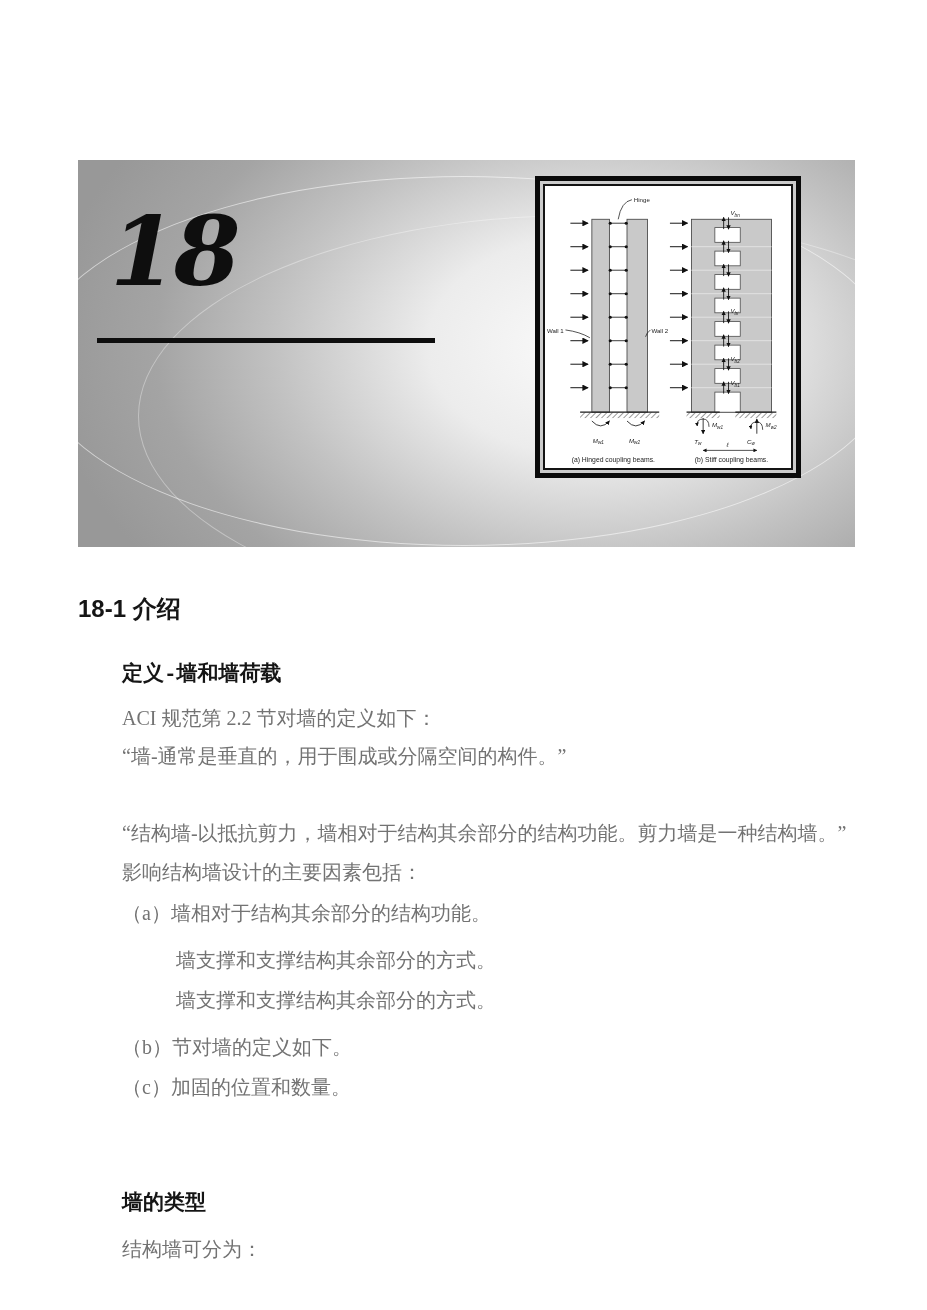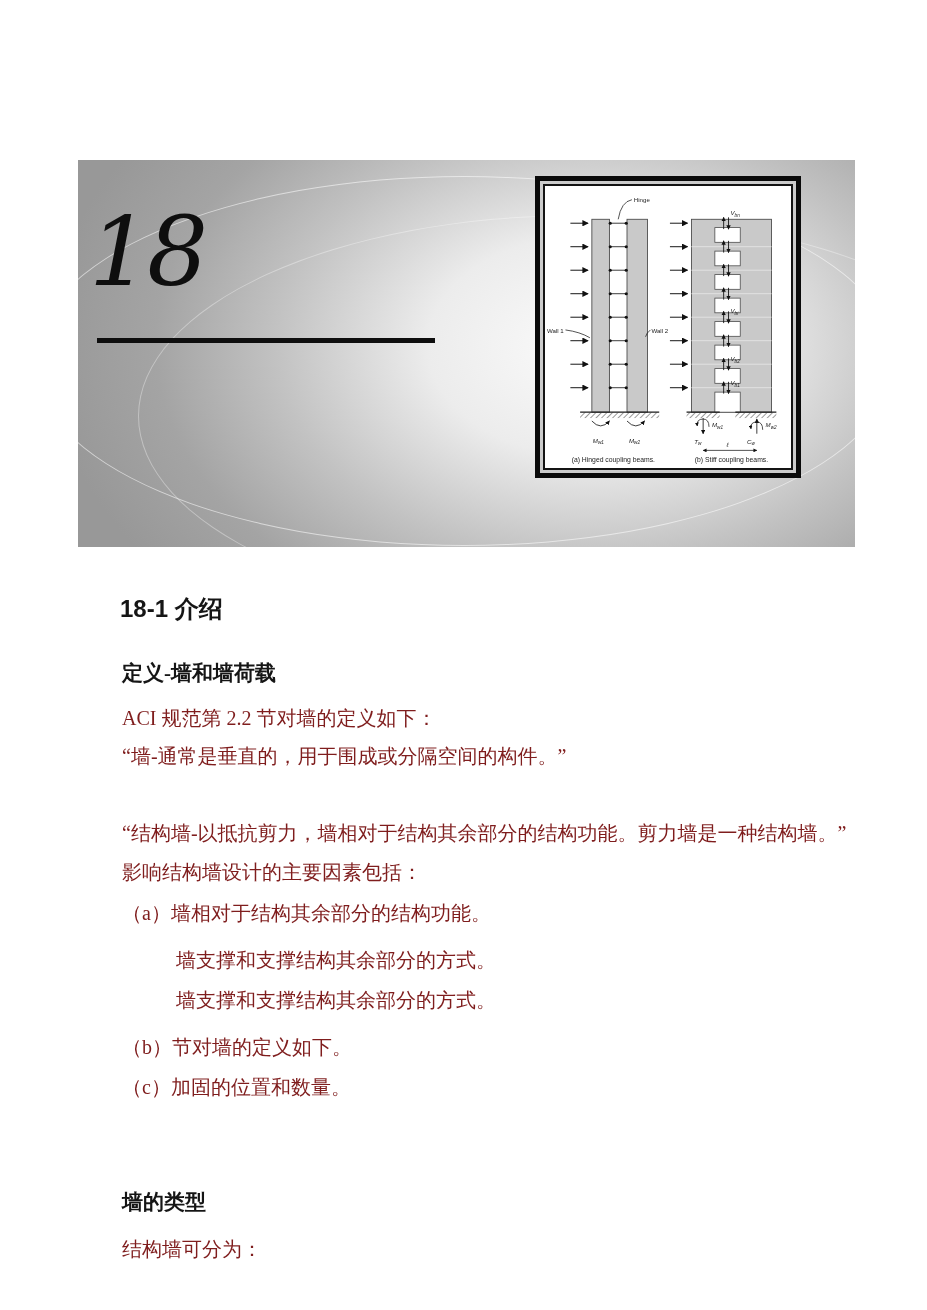--- a/index.html
+++ b/index.html
@@ -3,21 +3,21 @@
 <meta charset="utf-8">
 <style>
   html,body{margin:0;padding:0;background:#ffffff;}
   body{width:927px;height:1310px;position:relative;font-family:"Liberation Serif",serif;color:#1c1c1c;}
 
   
   .banner{position:absolute;left:78px;top:160px;width:777px;height:387px;overflow:hidden;
     background:radial-gradient(ellipse 70% 95% at 66% 48%, #fbfbfb 0%, #ececec 30%, #c2c2c2 58%, #a4a4a4 80%, #989898 100%);}
   .ellipse1{position:absolute;left:-45px;top:16px;width:860px;height:368px;border:1.5px solid rgba(255,255,255,.55);border-radius:50%;}
   .ellipse2{position:absolute;left:60px;top:55px;width:880px;height:400px;border:1.5px solid rgba(255,255,255,.35);border-radius:50%;}
-  .chapnum{position:absolute;left:11px;top:44px;font-family:"DejaVu Serif",serif;font-style:italic;font-weight:400;
+  .chapnum{position:absolute;left:32px;top:44px;font-family:"DejaVu Serif",serif;font-style:italic;font-weight:700;
     font-size:96px;line-height:1;color:#0e0e0e;letter-spacing:-3px;}
   .chaprule{position:absolute;left:19px;top:178px;width:338px;height:5px;background:#0e0e0e;}
   .chaptitle{position:absolute;left:19px;top:198px;width:339px;text-align:right;font-family:"Liberation Serif",serif;
     font-weight:700;font-size:40px;line-height:1.07;color:#121212;}
 
   
   .figframe{position:absolute;left:457px;top:16px;border:5px solid #0a0a0a;background:#cbcbcb;padding:3px;}
   .figinner{border:2px solid #141414;background:#ffffff;width:246px;height:282px;}
   .ft{font-family:"Liberation Sans",sans-serif;font-size:6.3px;fill:#222;}
   .cap{font-family:"Liberation Sans",sans-serif;font-size:7px;fill:#222;}
@@ -26,23 +26,23 @@
   .ln{stroke:#222;stroke-width:0.9;fill:none;}
   .thin{stroke:#222;stroke-width:0.8;fill:none;}
   .wall{fill:#c9c9c9;stroke:#4a4a4a;stroke-width:0.9;}
   .open{fill:#ffffff;stroke:#4a4a4a;stroke-width:0.8;}
   .floor{stroke:#e2e2e2;stroke-width:1;}
   .gnd{stroke:#1a1a1a;stroke-width:1.2;}
 
   
   .content{position:absolute;left:78px;top:593px;width:810px;height:717px;}
   .content h1,.content h2,.content p{position:absolute;margin:0;white-space:nowrap;}
-  h1.sec{font-family:"Liberation Sans",sans-serif;font-weight:700;font-size:24px;color:#151515;margin-left:42px;}
-  h2.subh{font-family:Liberation Serif, serif;font-weight:700;font-size:21px;color:#151515;}
-  .b{font-size:20px;color:#7f1d1d;}
+  h1.sec{font-family:"Liberation Sans",sans-serif;font-weight:700;font-size:24px;color:#151515;}
+  h2.subh{font-family:Liberation Mono, monospace;font-weight:700;font-size:21px;color:#151515;}
+  .b{font-size:20px;color:#737373;}
   .in0{left:0;}
   .in1{left:44px;}
   .in2{left:98px;}
   .wrap{white-space:normal !important;width:808px;text-indent:44px;line-height:38px;}
 </style>
 </head>
 <body>
 
 <div class="banner">
   <div class="ellipse1"></div>

